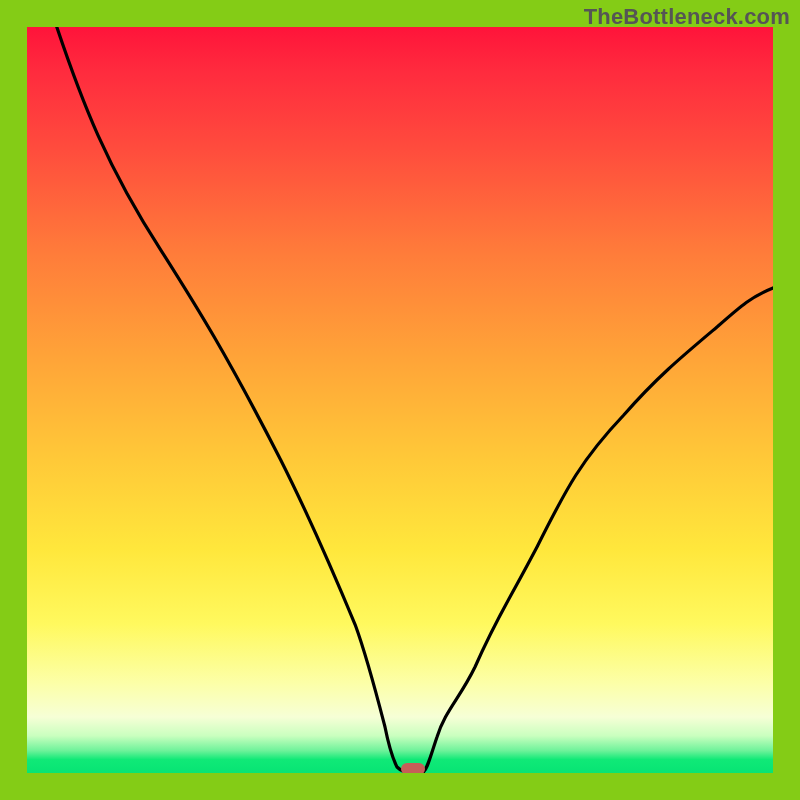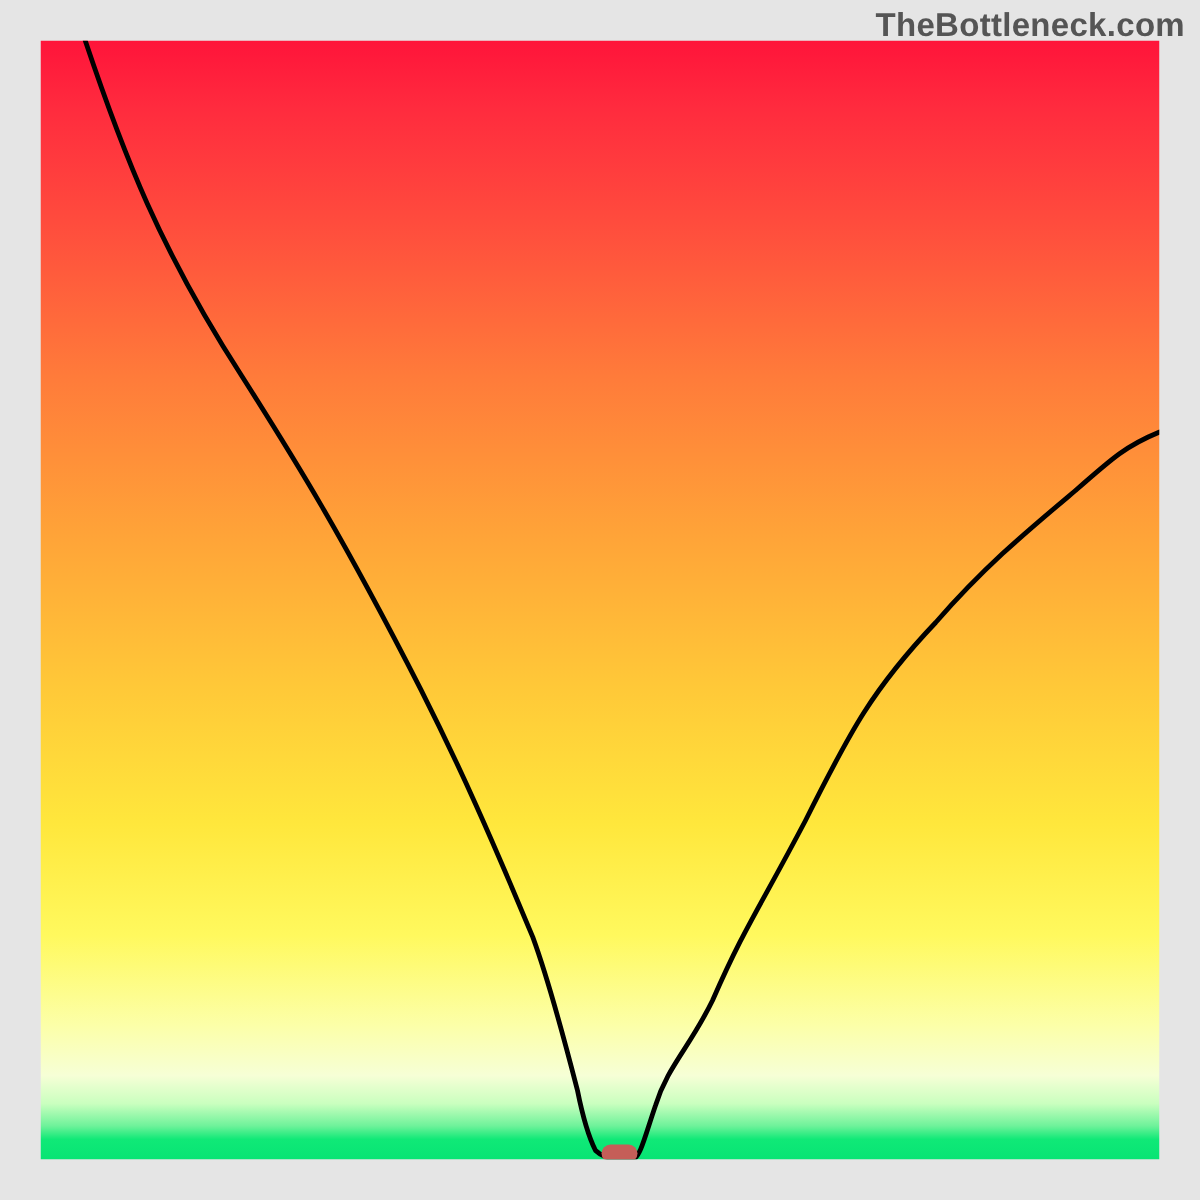--- a/index.html
+++ b/index.html
@@ -8,21 +8,21 @@
     width: 800px;
     height: 800px;
     background: #000;
     overflow: hidden;
     font-family: Arial, Helvetica, sans-serif;
   }
   .frame {
     position: relative;
     width: 800px;
     height: 800px;
-    background: #e5e5e5;
+    background: #84cc16;
   }
   .watermark {
     position: absolute;
     top: 4px;
     right: 10px;
     color: #555;
     font-size: 22px;
     font-weight: 600;
     letter-spacing: 0.2px;
     z-index: 5;

